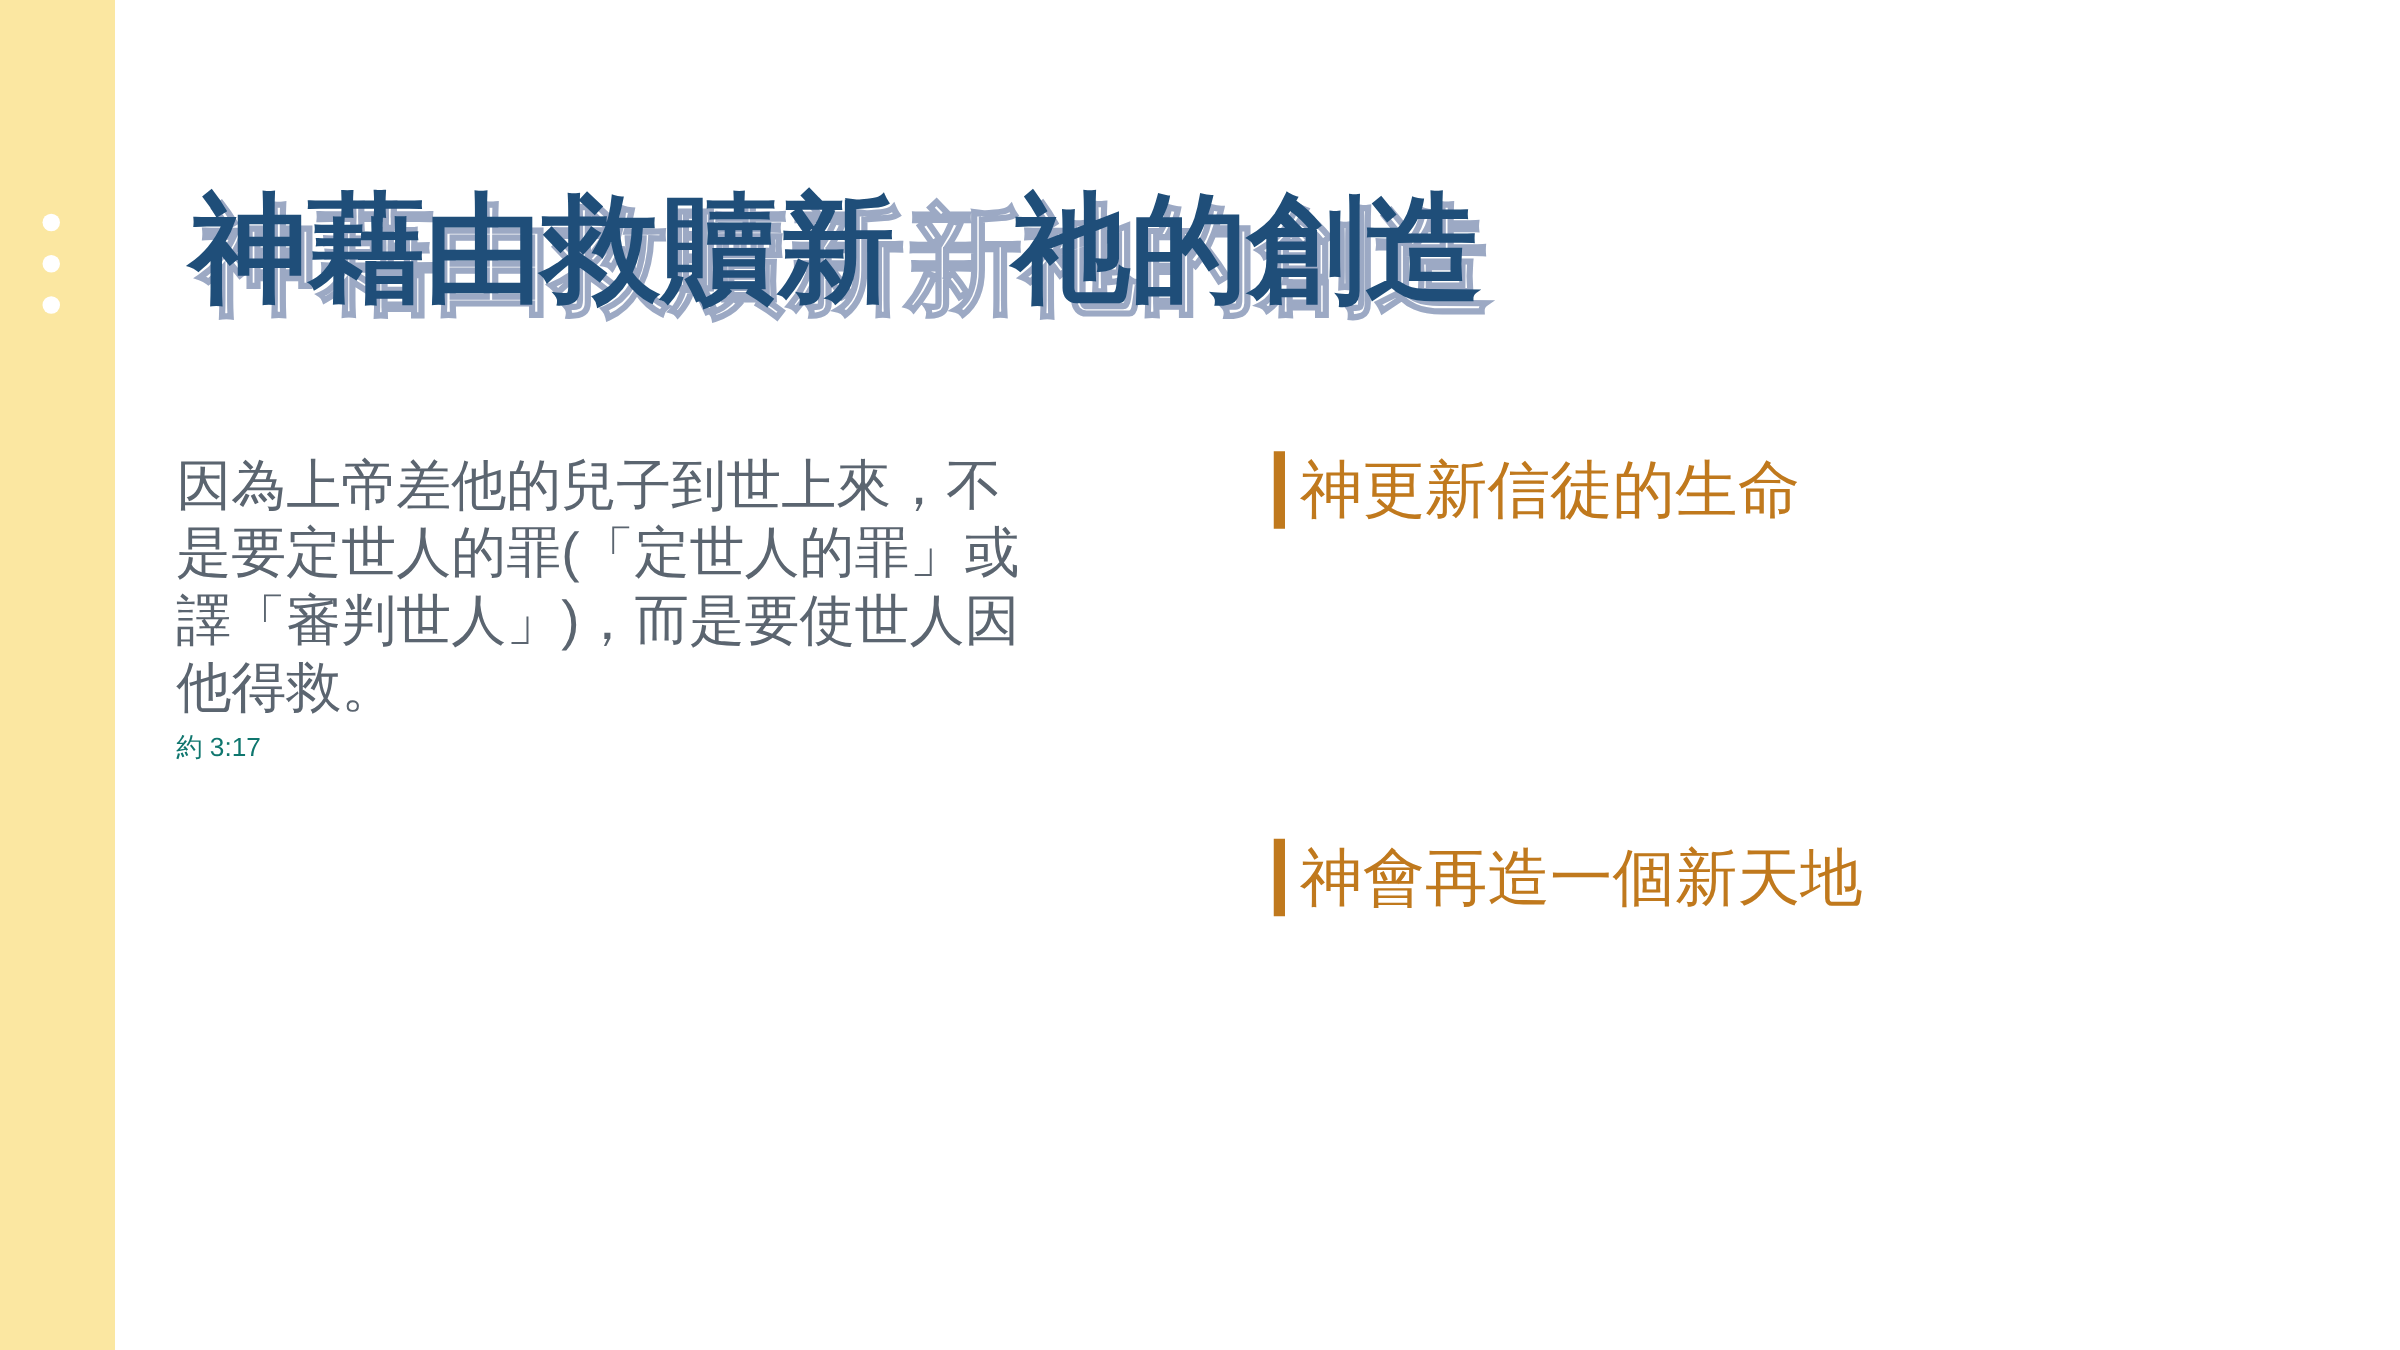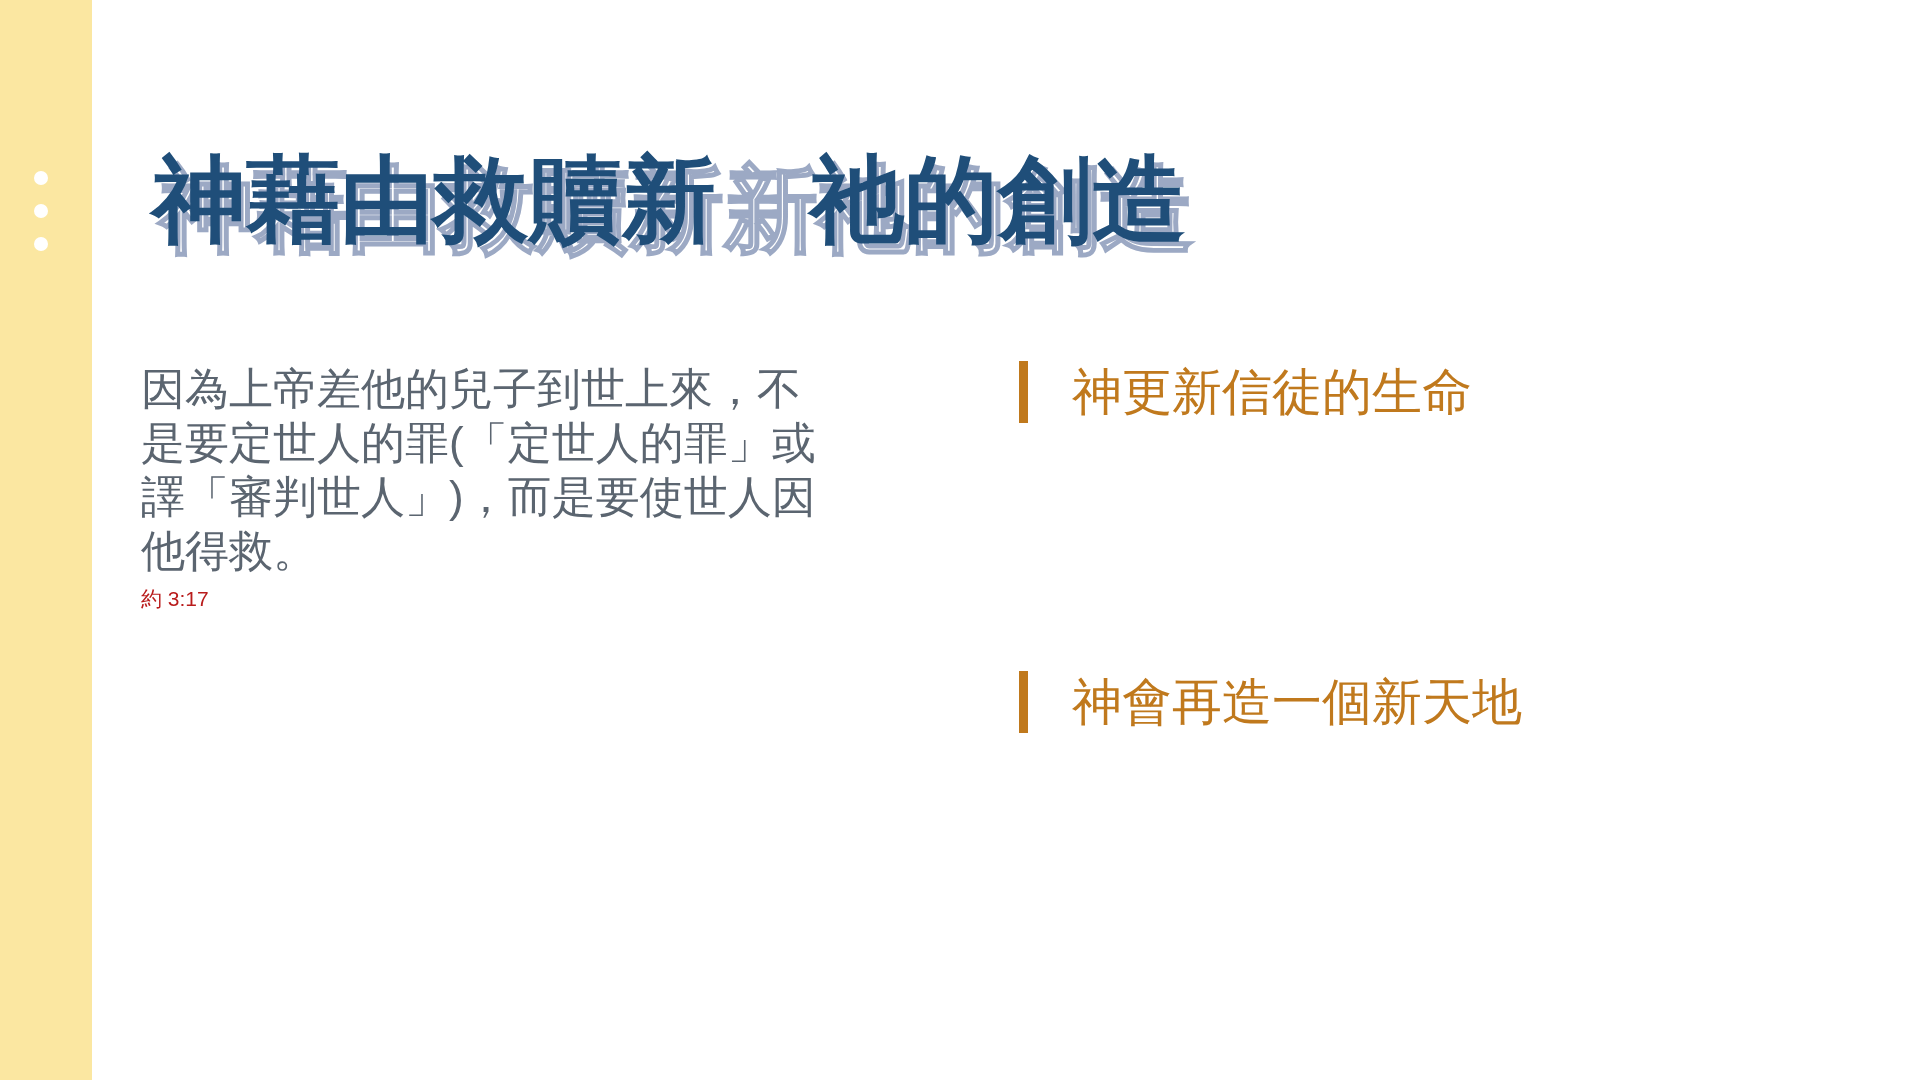--- a/index.html
+++ b/index.html
@@ -62,42 +62,41 @@
   
   .verse-text {
     font-size: 44px;
     line-height: 54px;
     color: #5B6570;
   }
   .verse-ref {
     margin-top: 8px;
     font-size: 21px;
     line-height: 26px;
-    color: #b91c1c;
+    color: #0f766e;
   }
 
   .left-block {
     position: absolute;
     left: 141px; top: 362px;
     width: 700px;
   }
 
   
   .section {
     position: absolute;
     left: 1019px;
     width: 800px;
   }
   .section-1 { top: 361px; }
   .section-2 { top: 671px; }
 
   .section-heading-row {
     display: flex;
     align-items: stretch;
-    gap: 32px;
   }
   .accent-bar {
     width: 9px;
     background: #C0791D;
     flex: 0 0 9px;
     margin-right: 12px;
   }
   .section-heading {
     font-family: "Liberation Serif", "DejaVu Serif", serif;
     font-size: 50px;

